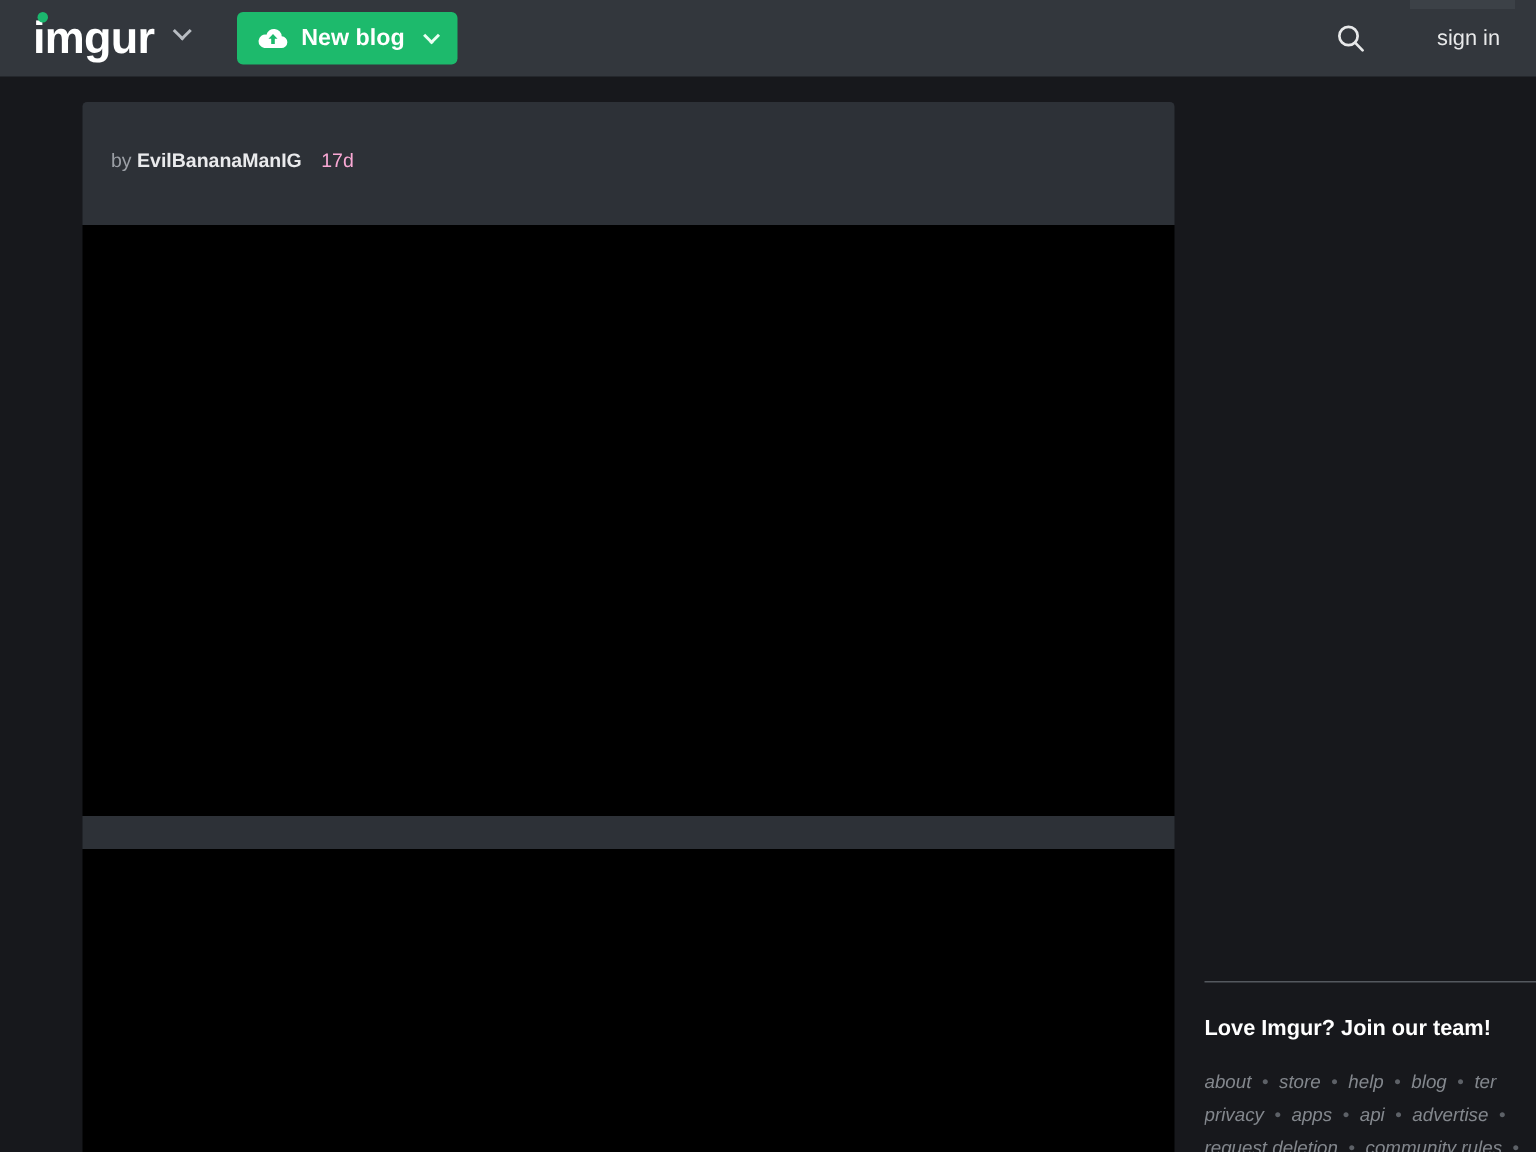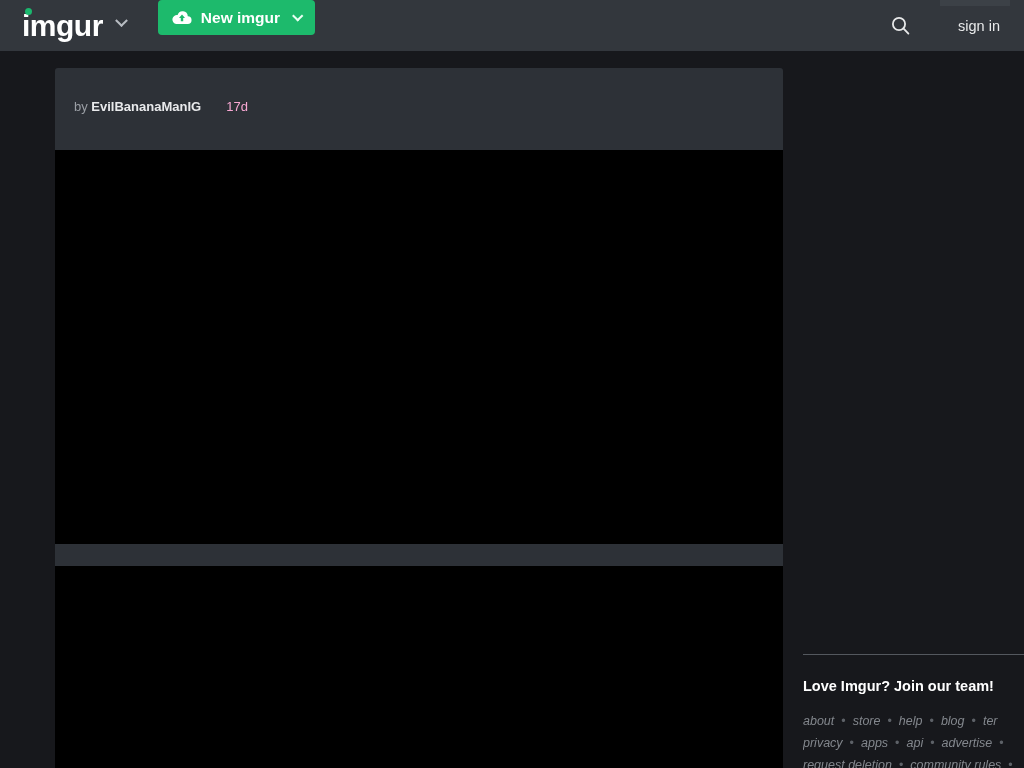--- a/index.html
+++ b/index.html
@@ -8,21 +8,21 @@
     background: #17181c;
     font-family: "Liberation Sans", sans-serif;
     overflow: hidden;
   }
 
   
   .topbar {
     position: absolute; top: 0; left: 0;
     width: 1024px; height: 51px;
     background: #33373d;
-    display: flex; 
+    display: flex; align-items: center;
     z-index: 20;
   }
   .hover-ghost {
     position: absolute; top: 0px; left: 940px;
     width: 70px; height: 6px;
     background: #3c4147;
   }
   .logo-group {
     display: flex; align-items: center;
     margin-left: 22px; height: 100%;
@@ -89,21 +89,21 @@
     border-radius: 3px 3px 0 0;
     padding: 26px 0 0 19px;
     height: 82px;
   }
   .post-title {
     color: #f2f3f4; font-size: 17.5px;
     font-weight: normal; line-height: 1.2;
   }
   .post-meta {
     margin-top: 5px;
-    display: flex; align-items: baseline; gap: 25px;
+    display: flex; align-items: baseline; gap: 13px;
     font-size: 13px;
   }
   .byline { color: #9b9fa5; }
   .byline b { color: #e9eaec; font-weight: bold; }
   .age { color: #f9a8d4; }
 
   .media-a { width: 728px; height: 394px; background: #000000; }
   .media-sep { width: 728px; height: 22px; background: #2d3137; }
   .media-b { width: 728px; height: 202px; background: #000000; }
 
@@ -148,21 +148,21 @@
       <span>imgur</span>
     </span>
     <span class="chev logo-chev"></span>
   </div>
 
   <button class="newpost-btn">
     <svg class="cloud-ico" width="20" height="16" viewBox="0 0 20 16">
       <path fill="#ffffff" d="M15.8 6.2A5.2 5.2 0 0 0 5.6 5.1 4.2 4.2 0 0 0 4.2 14h11.3a3.9 3.9 0 0 0 .3-7.8z"></path>
       <path fill="#1dba6c" d="M10 4.6l3 3.3h-1.8v3.4H8.8V7.9H7z"></path>
     </svg>
-    <span class="label">New imgur</span>
+    <span class="label">New blog</span>
     <span class="btn-chev"></span>
   </button>
 
   <div class="nav-right">
     <button class="search-btn">
       <svg width="19" height="19" viewBox="0 0 19 19">
         <circle cx="8" cy="8" r="6.1" fill="none" stroke="#e8e9ea" stroke-width="1.8"></circle>
         <line x1="12.4" y1="12.4" x2="17.4" y2="17.6" stroke="#e8e9ea" stroke-width="1.8" stroke-linecap="round"></line>
       </svg>
     </button>

